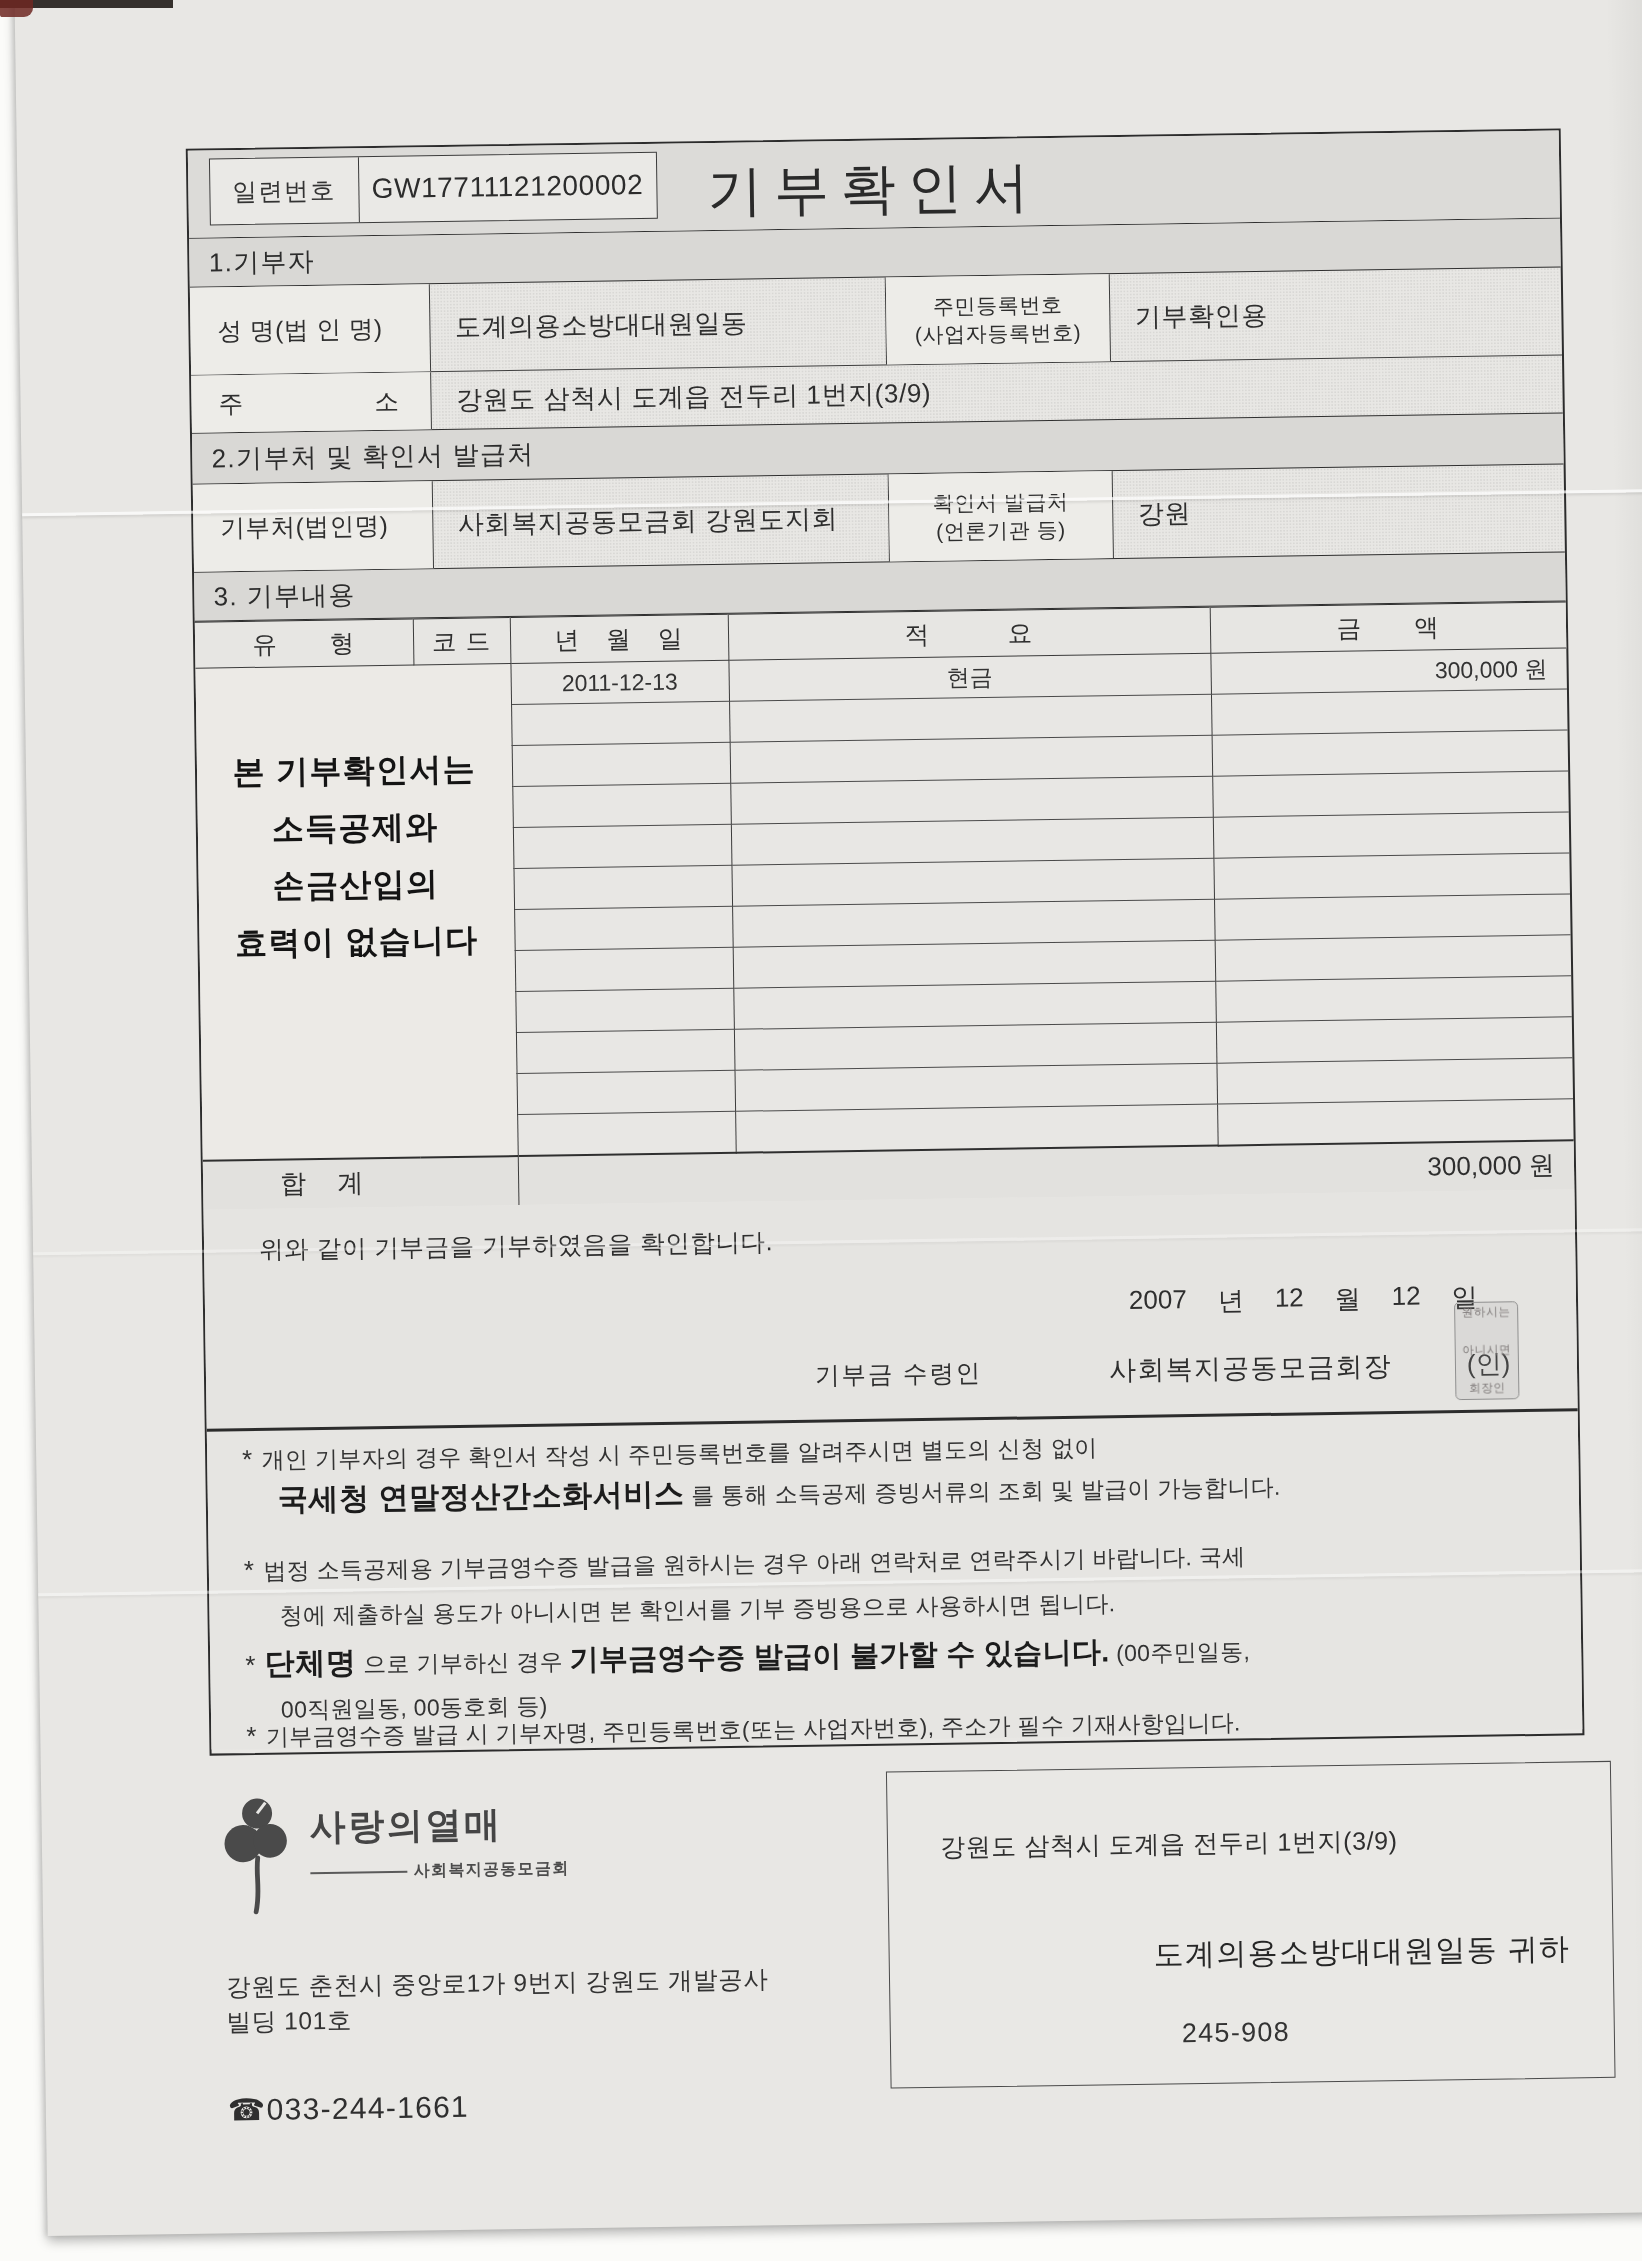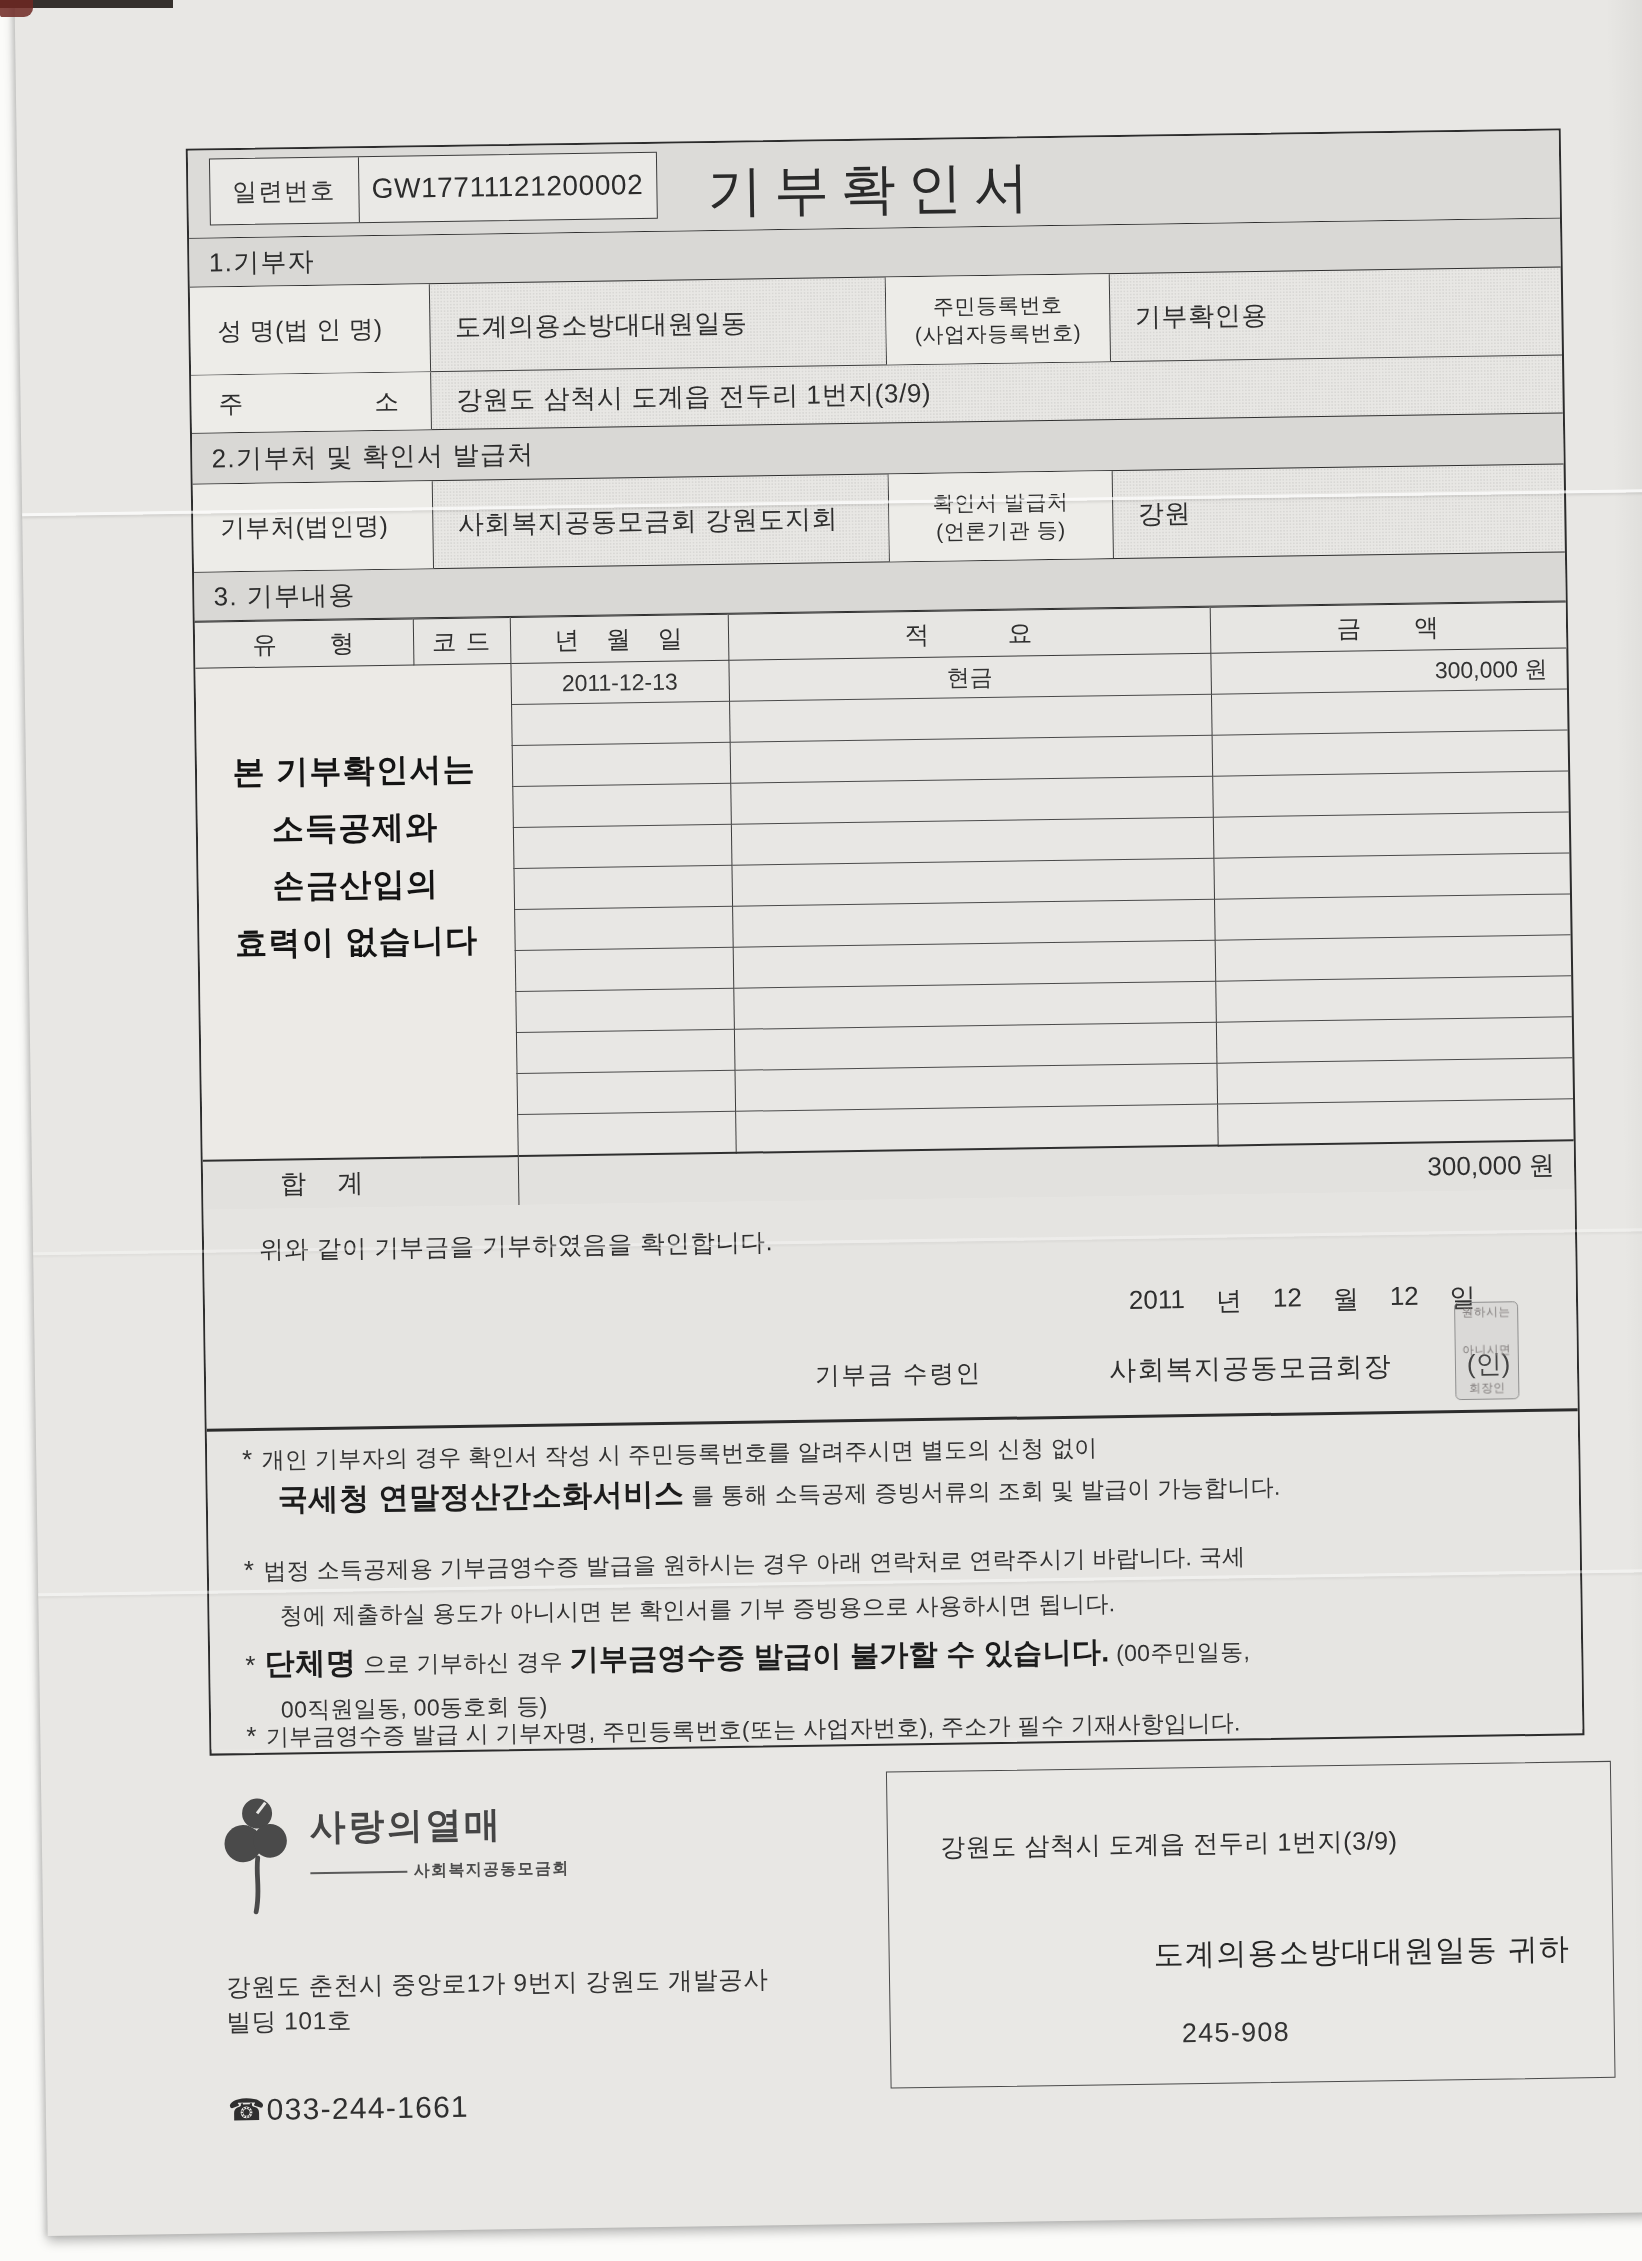--- a/index.html
+++ b/index.html
@@ -281,21 +281,21 @@
         <tr>
           <td class="tl" colspan="2">합　계</td>
           <td class="tv" colspan="3">300,000 원</td>
         </tr>
       </tfoot>
     </table>
 
     <div class="confirm ht">
       <div class="stmt">위와 같이 기부금을 기부하였음을 확인합니다.</div>
       <div class="dateline">
-        <span>2011</span>
+        <span>2007</span>
         <span>년</span>
         <span>12</span>
         <span>월</span>
         <span>12</span>
         <span>일</span>
       </div>
       <div class="recv-label">기부금 수령인</div>
       <div class="recv-title">사회복지공동모금회장</div>
       <div class="seal-mark">(인)</div>
       <div class="stamp">

